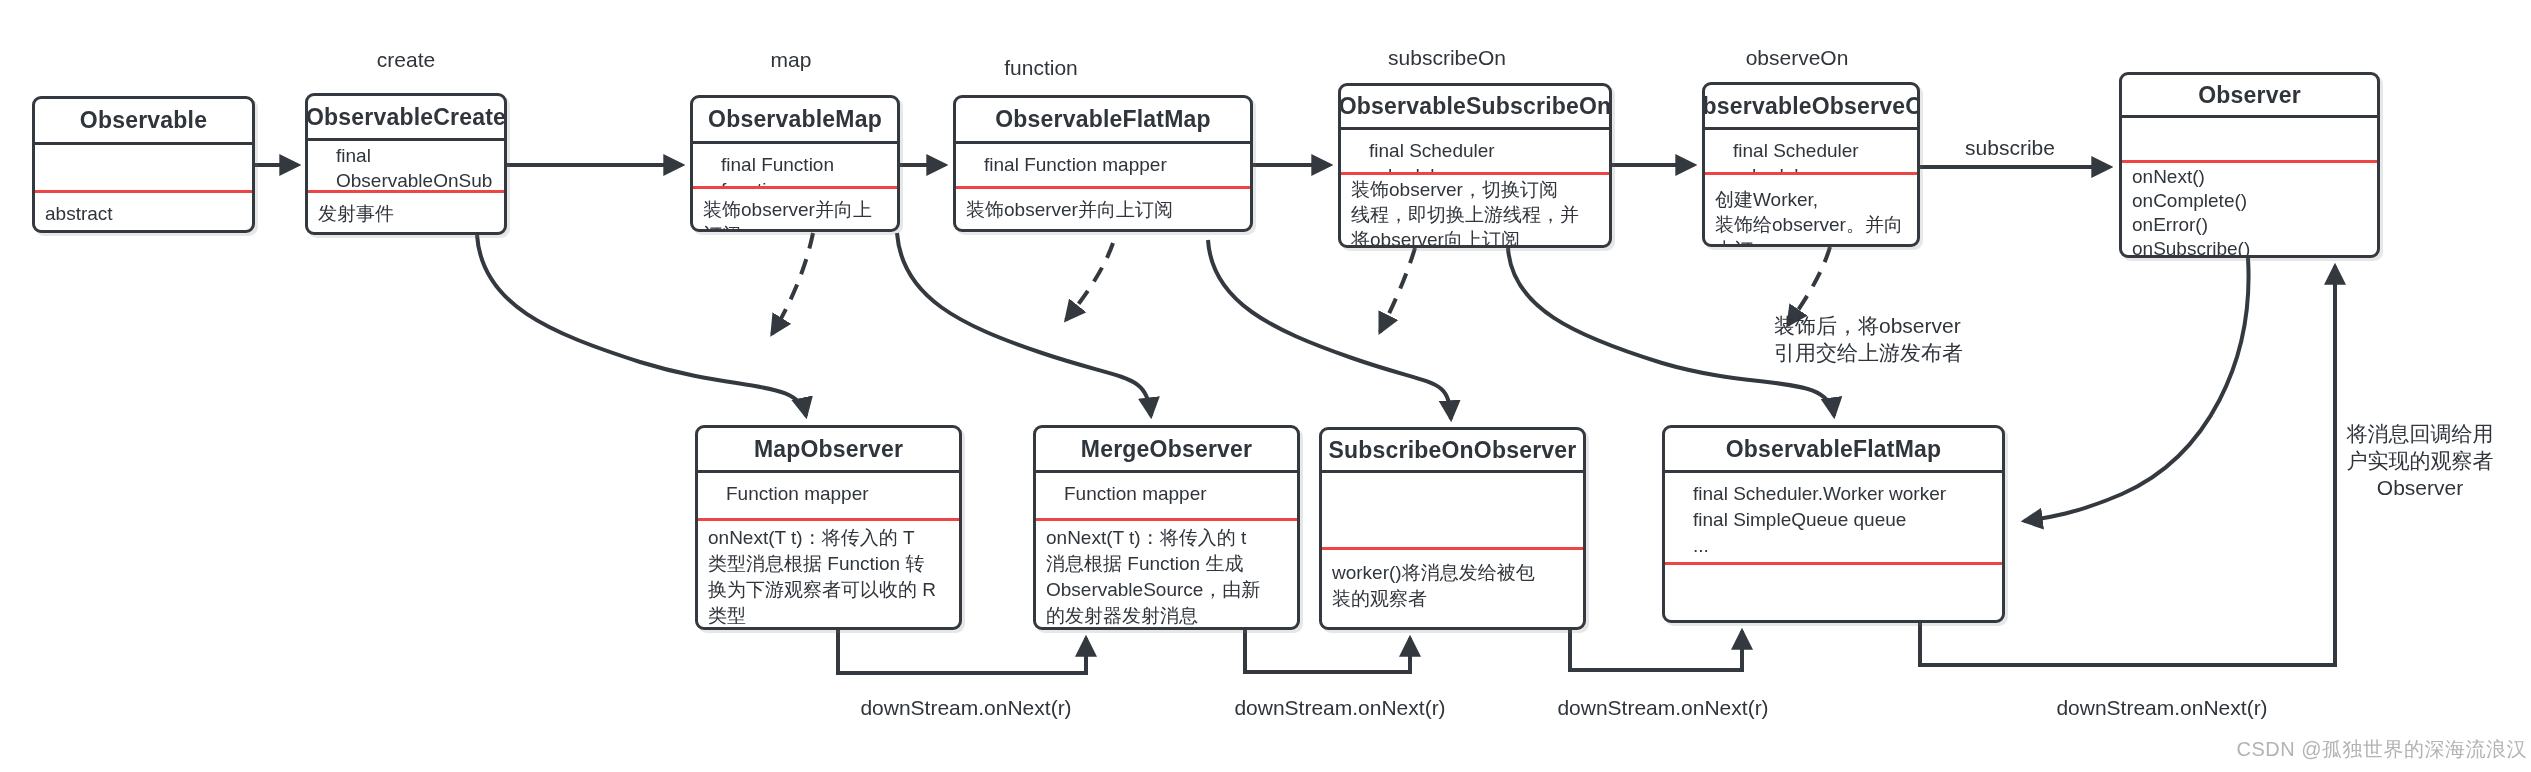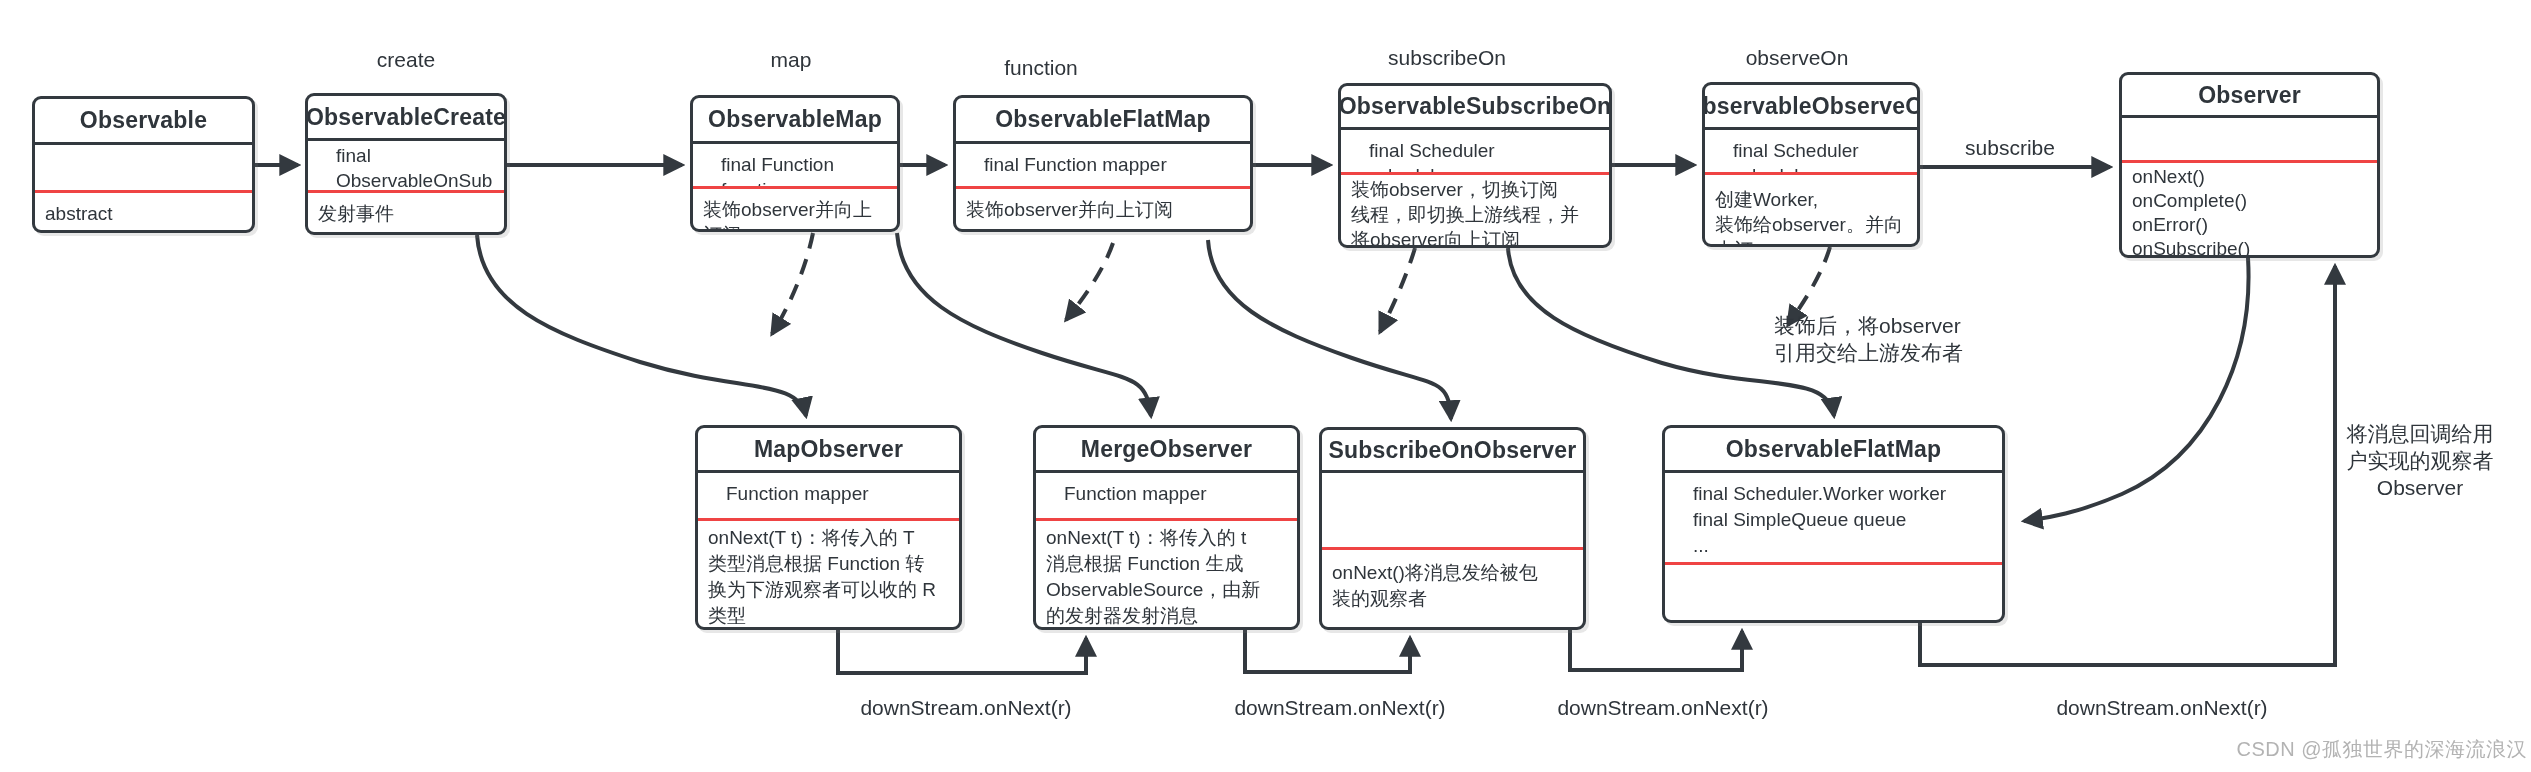--- a/index.html
+++ b/index.html
@@ -145,21 +145,21 @@
     <div class="a" style="height:48px">Function mapper</div>
     <div class="m" style="line-height:26px;padding-top:4px">onNext(T t)：将传入的 t
 消息根据 Function 生成
 ObservableSource，由新
 的发射器发射消息</div>
   </div>
 
   <div class="ubox" style="left:1319px;top:427px;width:267px;height:203px">
     <div class="t" style="height:43px">SubscribeOnObserver</div>
     <div class="a" style="height:77px"></div>
-    <div class="m" style="line-height:26px;padding-top:10px">onNext()将消息发给被包
+    <div class="m" style="line-height:26px;padding-top:10px">worker()将消息发给被包
 装的观察者</div>
   </div>
 
   <div class="ubox" style="left:1662px;top:425px;width:343px;height:198px">
     <div class="t" style="height:45px">ObservableFlatMap</div>
     <div class="a" style="height:92px;line-height:26px">final Scheduler.Worker worker
 final SimpleQueue queue
 ...</div>
   </div>
 

